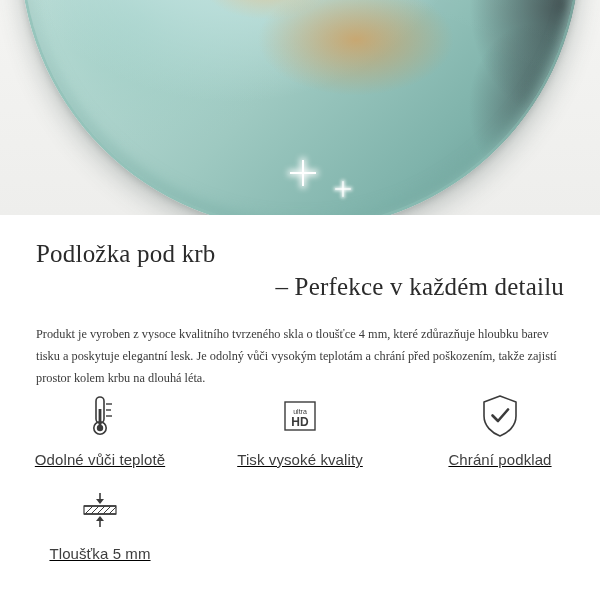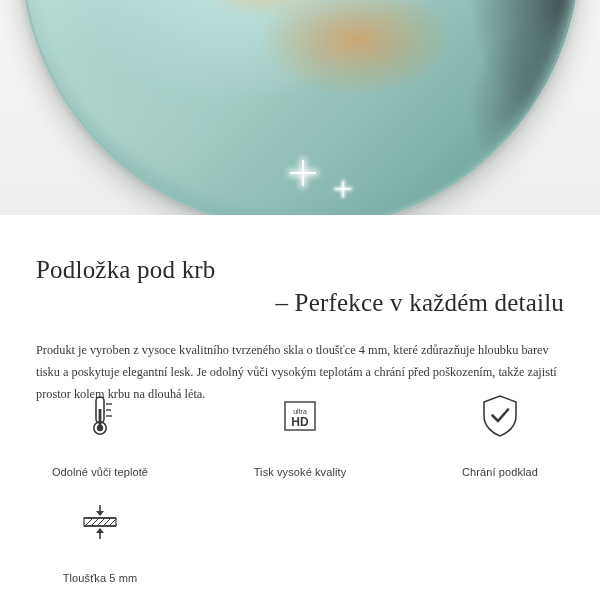--- a/index.html
+++ b/index.html
@@ -103,21 +103,21 @@
   .sparkle::after  { top: 12px; left: 0; height: 2px; width: 26px; }
   .sparkle.s1 { left: 290px; top: 160px; transform: scale(1); }
   .sparkle.s2 { left: 330px; top: 176px; transform: scale(0.6); }
 
   
   .content {
     position: absolute;
     left: 0;
     top: 215px;
     width: 600px;
-    padding: 16px 36px;
+    padding: 0 36px;
     box-sizing: border-box;
   }
   h1.title {
     font-family: "Liberation Serif", serif;
     font-weight: 400;
     font-size: 25px;
     line-height: 33px;
     color: #2b2b2b;
     margin: 22px 0 0 0;
     letter-spacing: 0.2px;
@@ -140,30 +140,31 @@
     width: 600px;
     display: grid;
     grid-template-columns: repeat(3, 1fr);
     row-gap: 18px;
   }
   .feature {
     display: flex;
     flex-direction: column;
     align-items: center;
     justify-content: flex-start;
+    text-decoration: underline;
   }
   .feature .glyph {
     height: 52px;
     display: flex;
     align-items: center;
     justify-content: center;
   }
   .feature .caption {
-    margin-top: 24px;
-    font-size: 11px;
+    margin-top: 12px;
+    font-size: 15px;
     color: #3d3d3d;
     letter-spacing: 0.1px;
     text-align: center;
     line-height: 12px;
   }
   svg { display: block; }
 </style>
 </head>
 <body>
 

